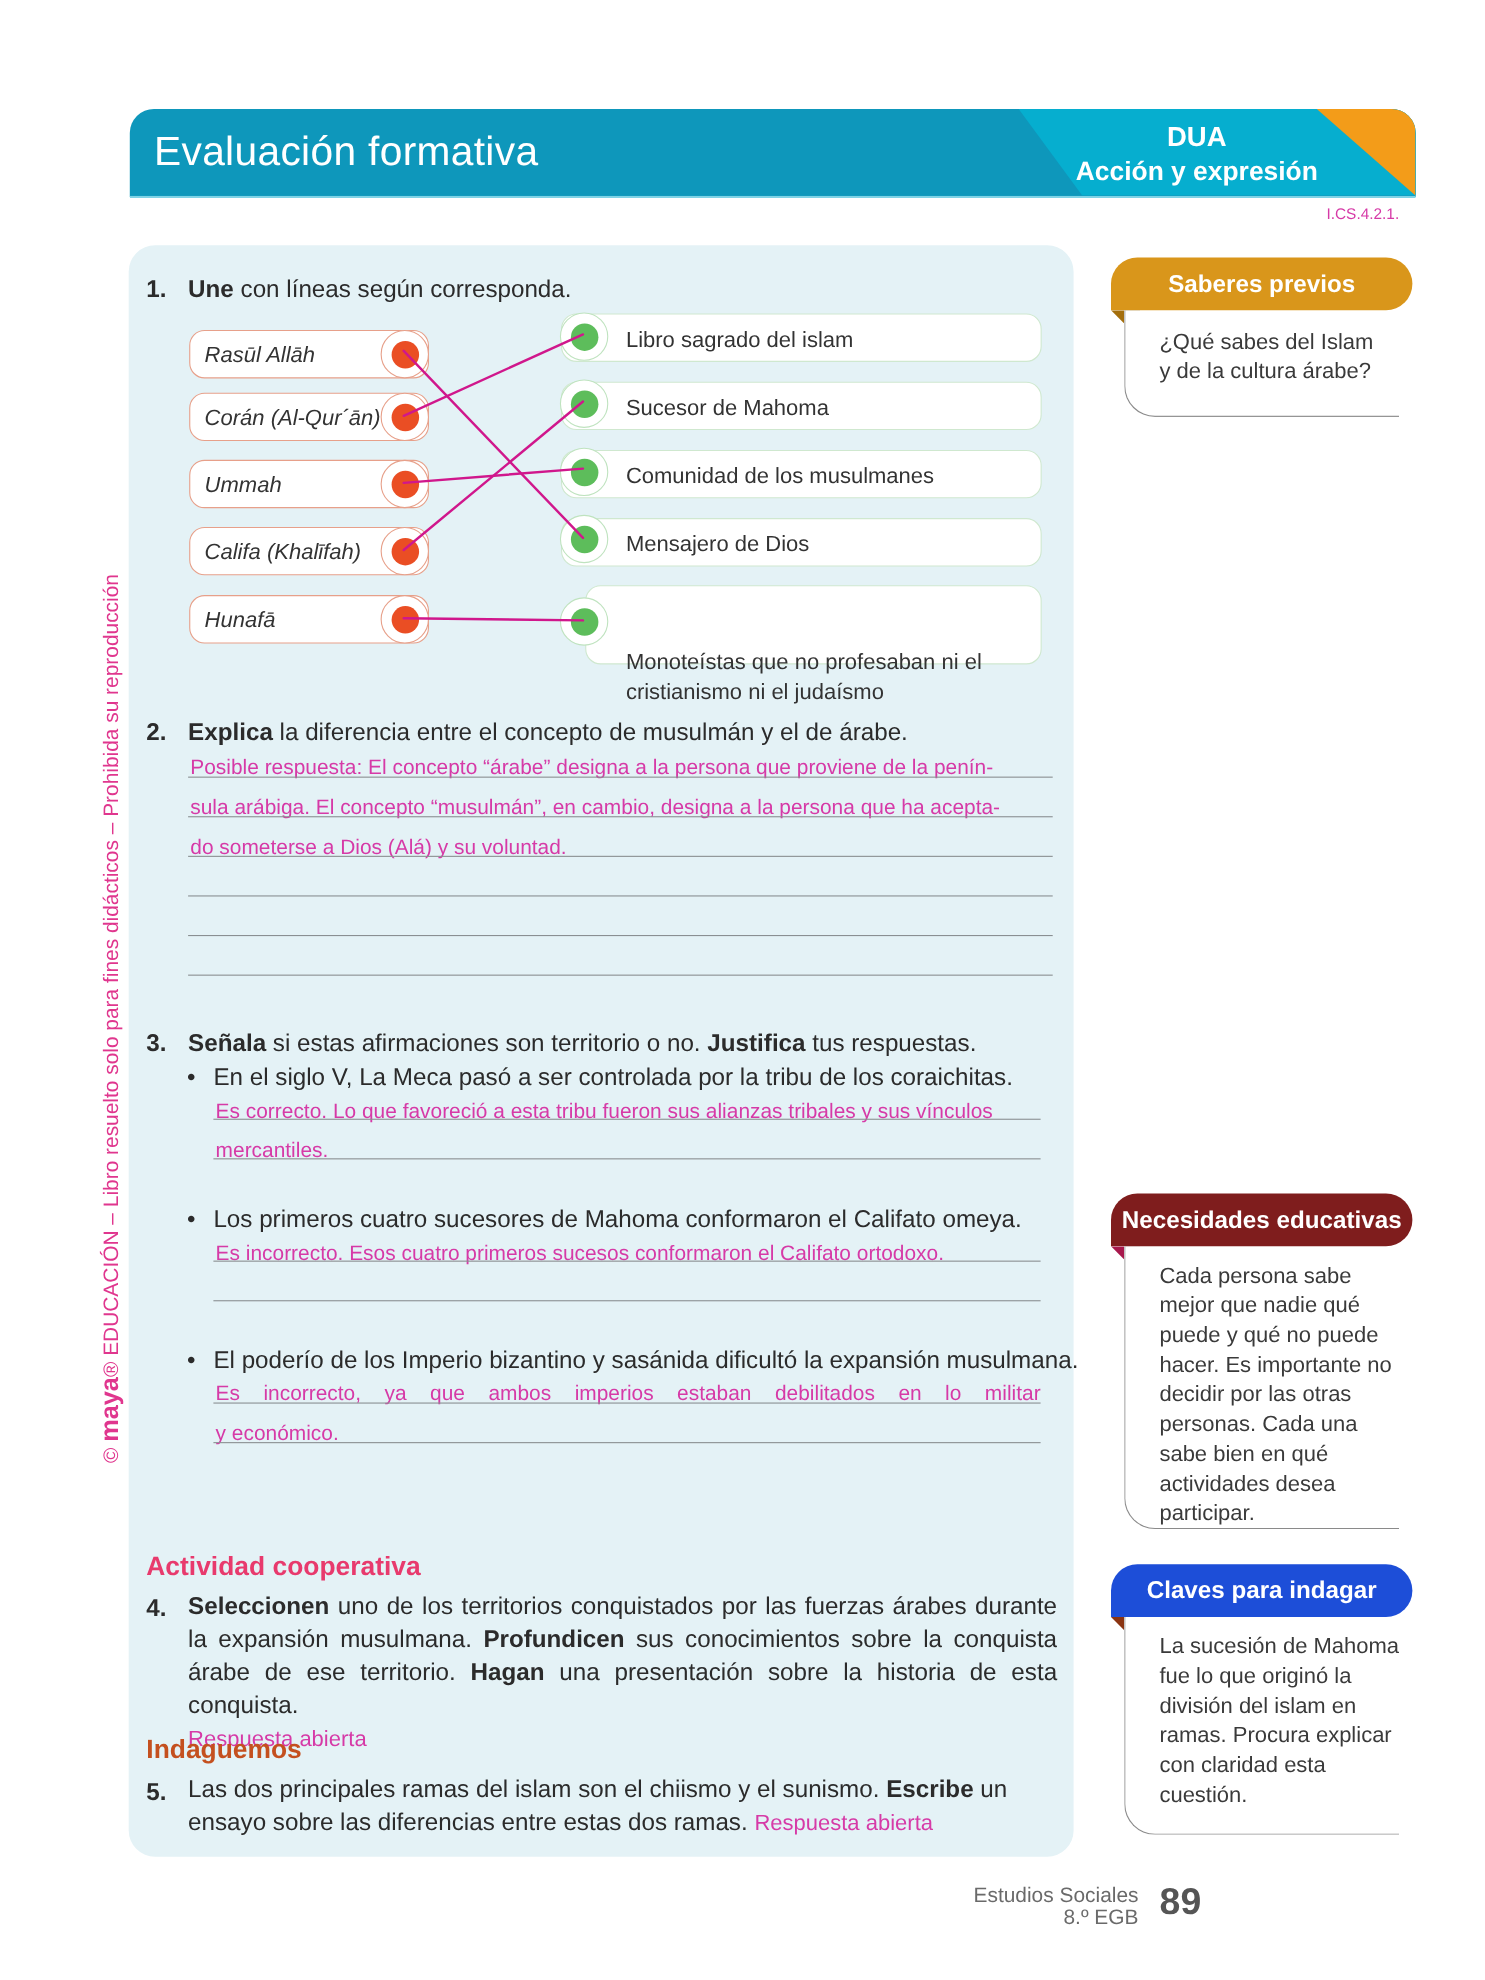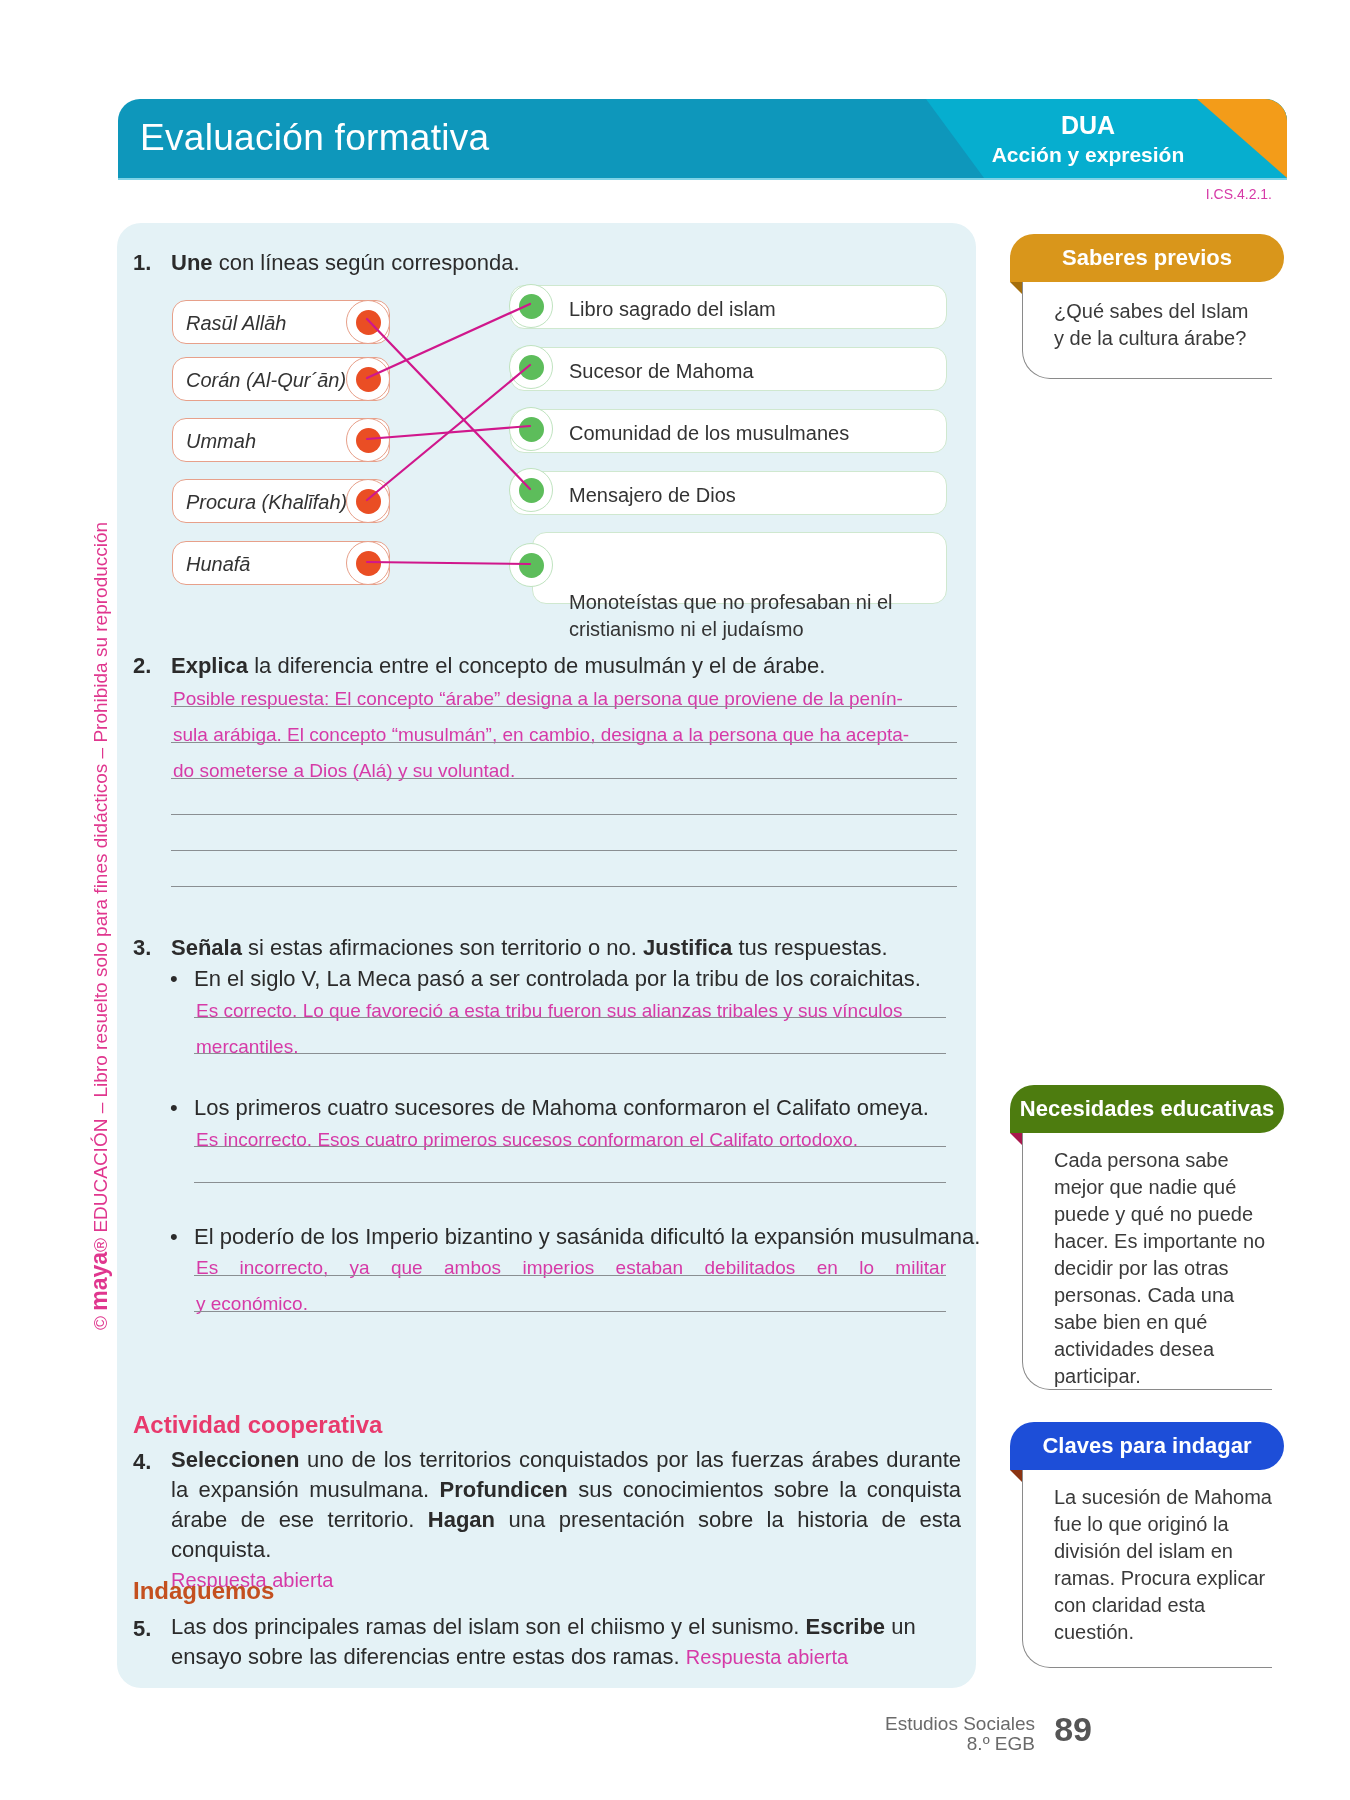--- a/index.html
+++ b/index.html
@@ -5,21 +5,21 @@
   html, body { margin:0; padding:0; }
   body { width:1350px; height:1800px; position:relative; background:#ffffff; font-family:"Liberation Sans", sans-serif; color:#2b2b2b; overflow:hidden; }
   .abs { position:absolute; }
 
   
   .header { left:118px; top:99px; width:1169px; height:79px; background:#0e97bb; border-radius:22px 22px 0 0; overflow:hidden; border-bottom:2px solid #7fd3e6; }
   .header .title { position:absolute; left:22px; top:18px; font-size:37px; color:#ffffff; letter-spacing:0.3px; }
   .header .dua-bg { position:absolute; left:808px; top:0; width:400px; height:79px; background:#06aecf; clip-path:polygon(0 0,100% 0,100% 100%,58px 100%); }
   .header .orange { position:absolute; right:0; top:0; width:90px; height:79px; background:#f39c19; clip-path:polygon(0 0,100% 0,100% 100%); }
   .header .dua-title { position:absolute; left:880px; top:12px; width:180px; text-align:center; font-size:25px; font-weight:bold; color:#fff; }
-  .header .dua-sub { position:absolute; left:858px; top:44px; width:224px; text-align:center; font-size:21px; font-weight:bold; color:#fff; }
+  .header .dua-sub { position:absolute; left:858px; top:44px; width:224px; text-align:center; font-size:24px; font-weight:bold; color:#fff; }
   .ics { right:78px; top:186px; font-size:14px; color:#d63aa7; }
 
   
   .side-text { left:86px; top:1330px; transform-origin:0 0; transform:rotate(-90deg); white-space:nowrap; font-size:19px; color:#e0368e; }
   .side-text b { font-size:23px; }
 
   
   .panel { left:117px; top:223px; width:859px; height:1465px; background:#e4f2f6; border-radius:24px; }
 
   .q-title { font-size:22px; color:#2b2b2b; }
@@ -95,21 +95,21 @@
       <span class="dot"></span>
     </span>
 </div>
 <div class="lbox" style="top:418px;">
   <span class="txt">Ummah</span>
   <span class="ring">
       <span class="dot"></span>
     </span>
 </div>
 <div class="lbox" style="top:479px;">
-  <span class="txt">Procura (Khalīfah)</span>
+  <span class="txt">Califa (Khalīfah)</span>
   <span class="ring">
       <span class="dot"></span>
     </span>
 </div>
 <div class="lbox" style="top:541px;">
   <span class="txt">Hunafā</span>
   <span class="ring">
       <span class="dot"></span>
     </span>
 </div>
@@ -204,21 +204,21 @@
 </div>
 
 <div class="card" style="top:234px; height:145px;">
   <div class="tab" style="width:274px; background:#d9961b;">Saberes previos</div>
   <div class="fold" style="background:#a46e0c;"></div>
   <div class="body" style="height:97px;"></div>
   <div class="txt" style="top:64px; width:210px;">¿Qué sabes del Islam y de la cultura árabe?</div>
 </div>
 
 <div class="card" style="top:1085px; height:305px;">
-  <div class="tab" style="width:274px; background:#4d7c0f;">Necesidades educativas</div>
+  <div class="tab" style="width:274px; background:#7f1d1d;">Necesidades educativas</div>
   <div class="fold" style="background:#a8184c;"></div>
   <div class="body" style="height:257px;"></div>
   <div class="txt" style="top:62px; width:225px;">Cada persona sabe mejor que nadie qué puede y qué no puede hacer. Es importante no decidir por las otras personas. Cada una sabe bien en qué actividades desea participar.</div>
 </div>
 
 <div class="card" style="top:1422px; height:246px;">
   <div class="tab" style="width:274px; background:#1d4ed8;">Claves para indagar</div>
   <div class="fold" style="background:#8b3412;"></div>
   <div class="body" style="height:198px;"></div>
   <div class="txt" style="top:62px; width:225px;">La sucesión de Mahoma fue lo que originó la división del islam en ramas. Procura explicar con claridad esta cuestión.</div>

